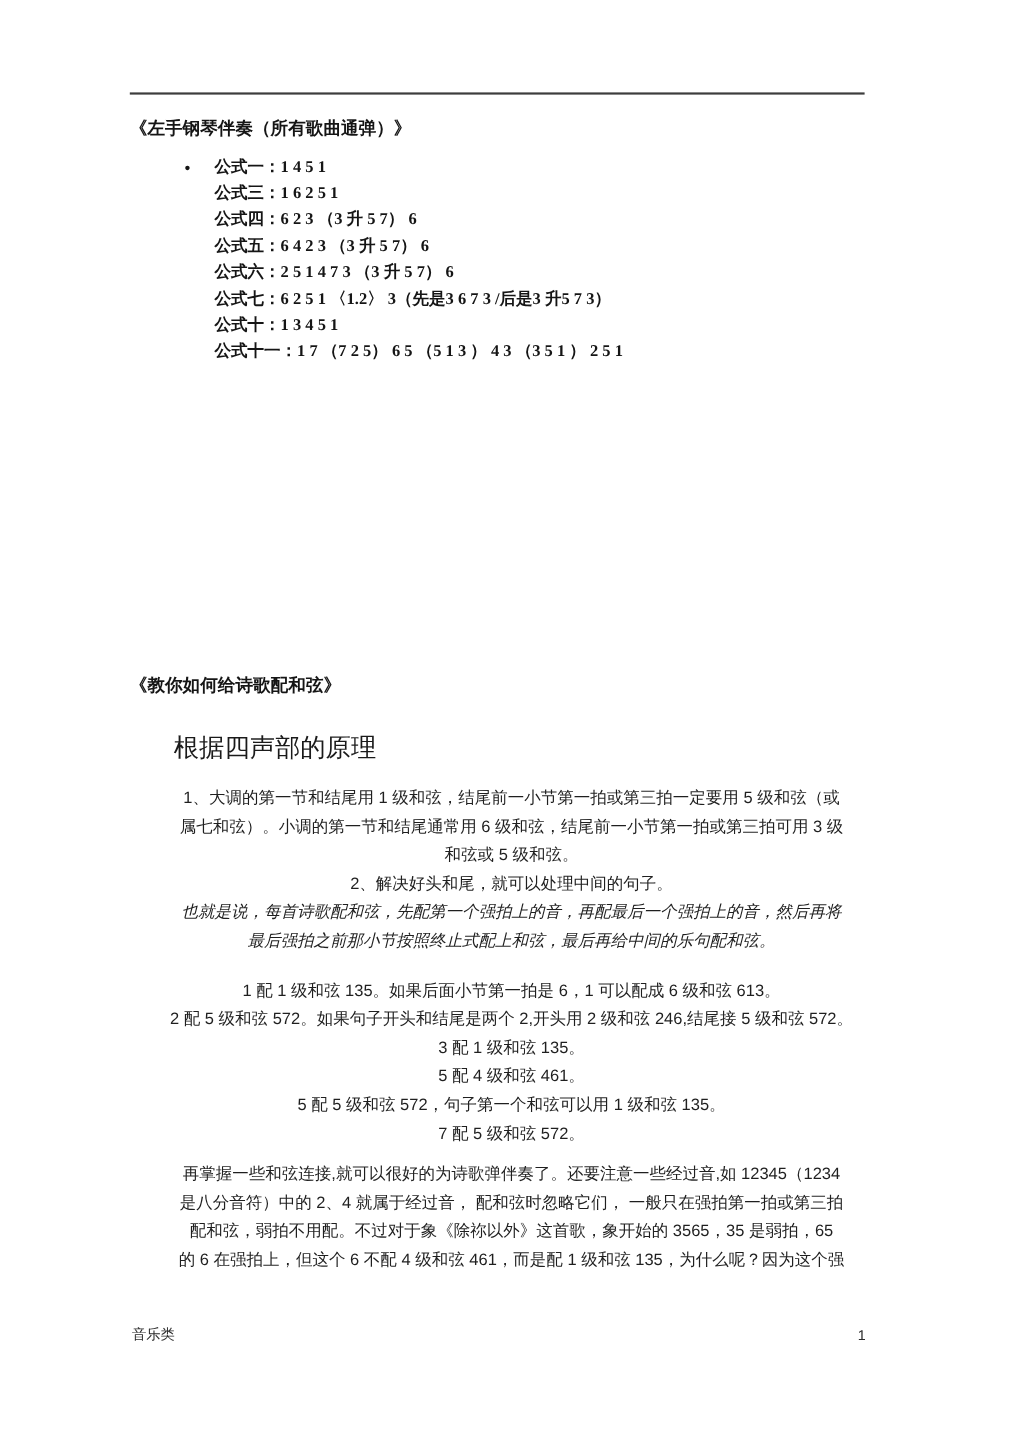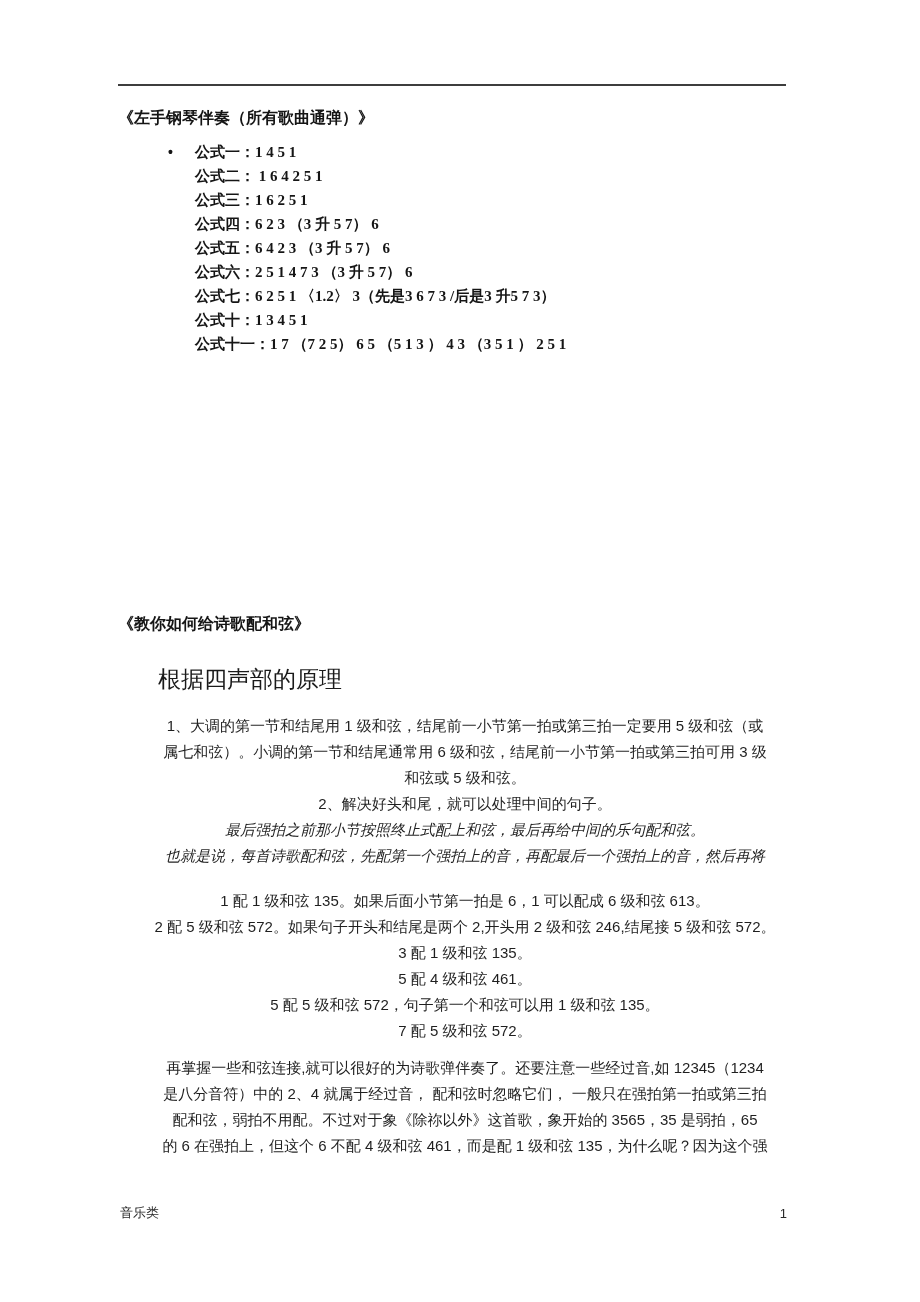--- a/index.html
+++ b/index.html
@@ -70,24 +70,20 @@
 
   <div class="doc-title title-1">《左手钢琴伴奏（所有歌曲通弹）》</div>
 
   <div class="formula-list">
     <div class="frow">
       <span class="marker">•</span>
       <span>公式一：1 4 5 1</span>
     </div>
     <div class="frow">
         <span class="marker"></span>
-        <span>公式二： 1 6 4 2 5 1</span>
-      </div>
-    <div class="frow">
-        <span class="marker"></span>
         <span>公式三：1 6 2 5 1</span>
       </div>
     <div class="frow">
         <span class="marker"></span>
         <span>公式四：6 2 3 （3 升 5 7） 6</span>
       </div>
     <div class="frow">
         <span class="marker"></span>
         <span>公式五：6 4 2 3 （3 升 5 7） 6</span>
       </div>
@@ -112,22 +108,22 @@
   <div class="doc-title title-2">《教你如何给诗歌配和弦》</div>
 
   <div class="section-heading">根据四声部的原理</div>
 
   <div class="body-block">
     <div class="bline">1、大调的第一节和结尾用 1 级和弦，结尾前一小节第一拍或第三拍一定要用 5 级和弦（或</div>
     <div class="bline">属七和弦）。小调的第一节和结尾通常用 6 级和弦，结尾前一小节第一拍或第三拍可用 3 级</div>
     <div class="bline">和弦或 5 级和弦。</div>
     <div class="bline">2、解决好头和尾，就可以处理中间的句子。</div>
 
+    <div class="bline kaiti">也就是说，每首诗歌配和弦，先配第一个强拍上的音，再配最后一个强拍上的音，然后再将</div>
     <div class="bline kaiti">最后强拍之前那小节按照终止式配上和弦，最后再给中间的乐句配和弦。</div>
-    <div class="bline kaiti">也就是说，每首诗歌配和弦，先配第一个强拍上的音，再配最后一个强拍上的音，然后再将</div>
 
     <div class="sp-a"></div>
 
     <div class="bline">1 配 1 级和弦 135。如果后面小节第一拍是 6，1 可以配成 6 级和弦 613。</div>
     <div class="bline">2 配 5 级和弦 572。如果句子开头和结尾是两个 2,开头用 2 级和弦 246,结尾接 5 级和弦 572。</div>
     <div class="bline">3 配 1 级和弦 135。</div>
     <div class="bline">5 配 4 级和弦 461。</div>
     <div class="bline">5 配 5 级和弦 572，句子第一个和弦可以用 1 级和弦 135。</div>
     <div class="bline">7 配 5 级和弦 572。</div>
 

